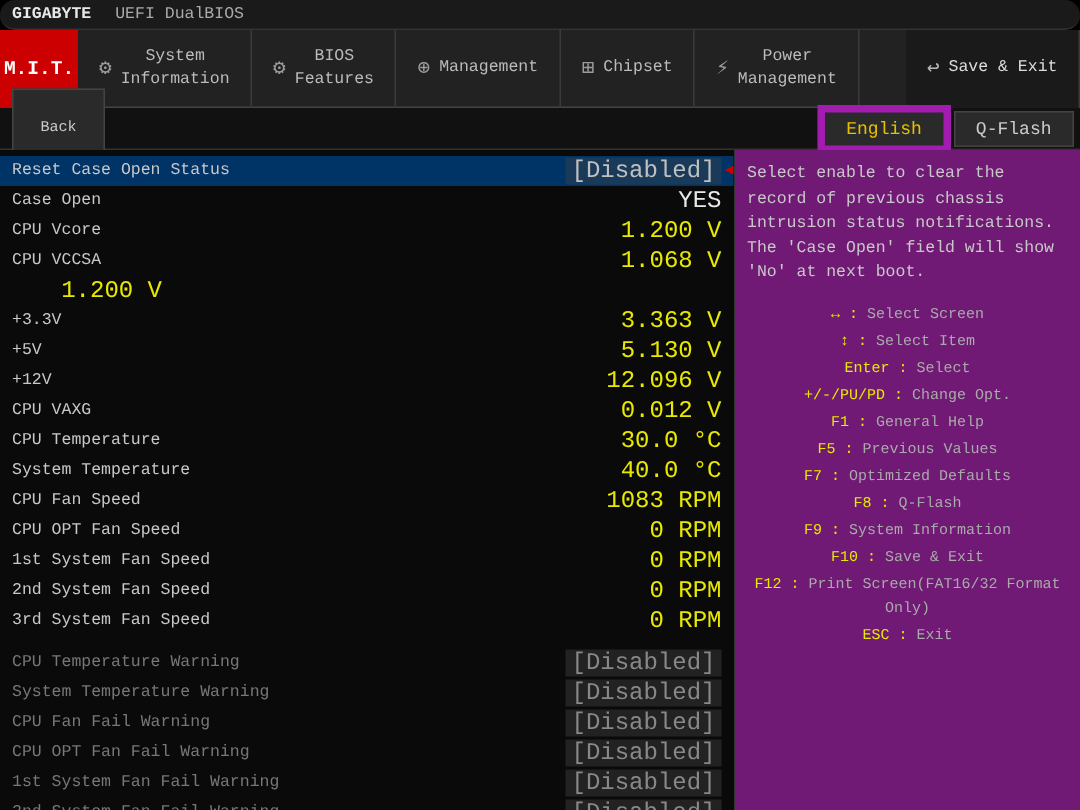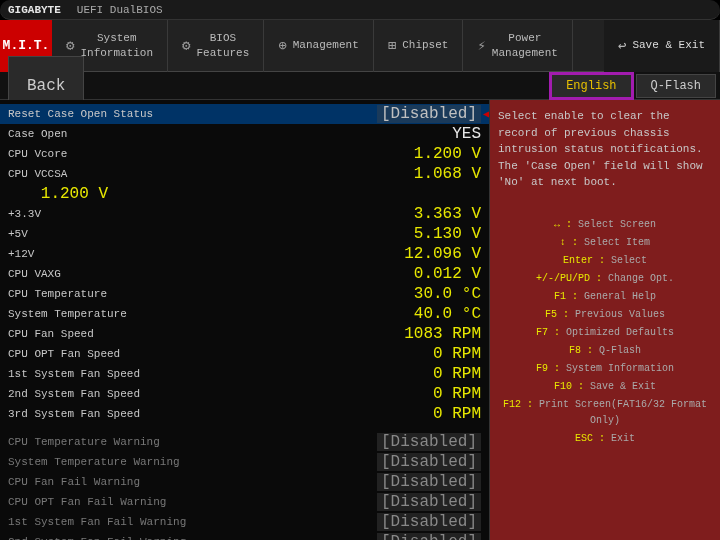--- a/index.html
+++ b/index.html
@@ -84,31 +84,31 @@
       display: flex;
       align-items: center;
       border-bottom: 1px solid #333;
     }
     #back-btn {
       background: #2a2a2a;
       color: #ccc;
       padding: 20px 18px;
       margin-left: 8px;
       cursor: pointer;
-      font-size: 16px;
+      font-size: 10px;
       border: 1px solid #444;
     }
     .lang-btn {
       margin-left: auto;
       background: #2a2a2a;
       color: #e8c000;
       padding: 4px 14px;
       font-size: 12px;
       cursor: pointer;
-      border: 3px solid #a21caf;
+      border: 5px solid #a21caf;
     }
     .qflash-btn {
       background: #2a2a2a;
       color: #ccc;
       padding: 4px 14px;
       font-size: 12px;
       cursor: pointer;
       border: 1px solid #444;
       margin-left: 2px;
       margin-right: 4px;
@@ -165,27 +165,27 @@
       position: absolute;
       right: 0;
     }
     .row-spacer {
       height: 8px;
     }
 
     
     #right-panel {
       width: 230px;
-      background: #7f1d1d;
+      background: #701a75;
       padding: 8px;
       font-size: 11px;
       color: #c0c0c0;
       display: flex;
       flex-direction: column;
-      gap: 18px;
+      gap: 4px;
     }
     #help-text {
       color: #c8c8c8;
       line-height: 1.5;
       font-size: 11px;
     }
     #key-help {
       margin-top: 8px;
       display: flex;
       flex-direction: column;

